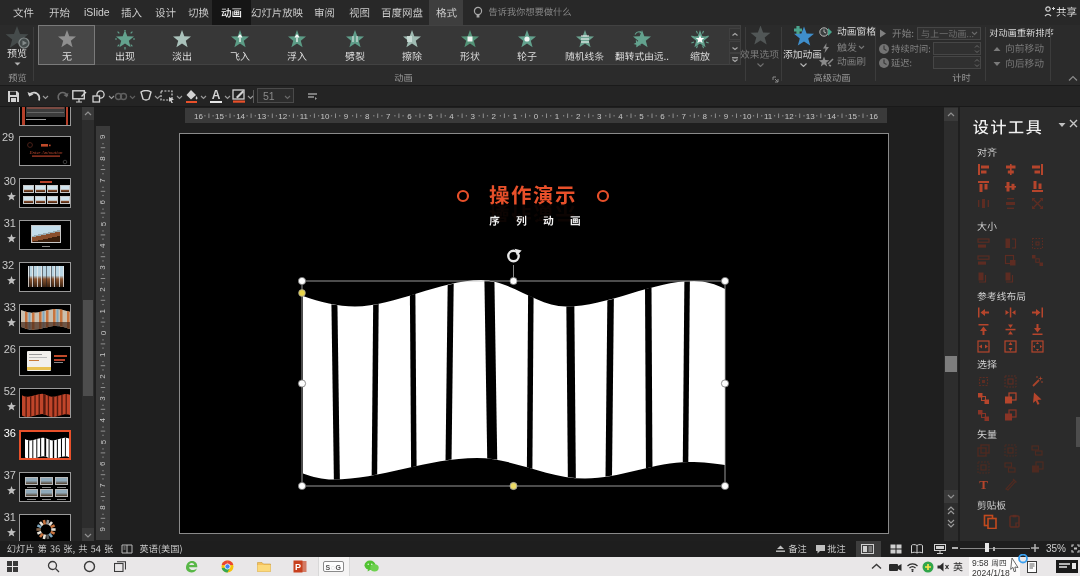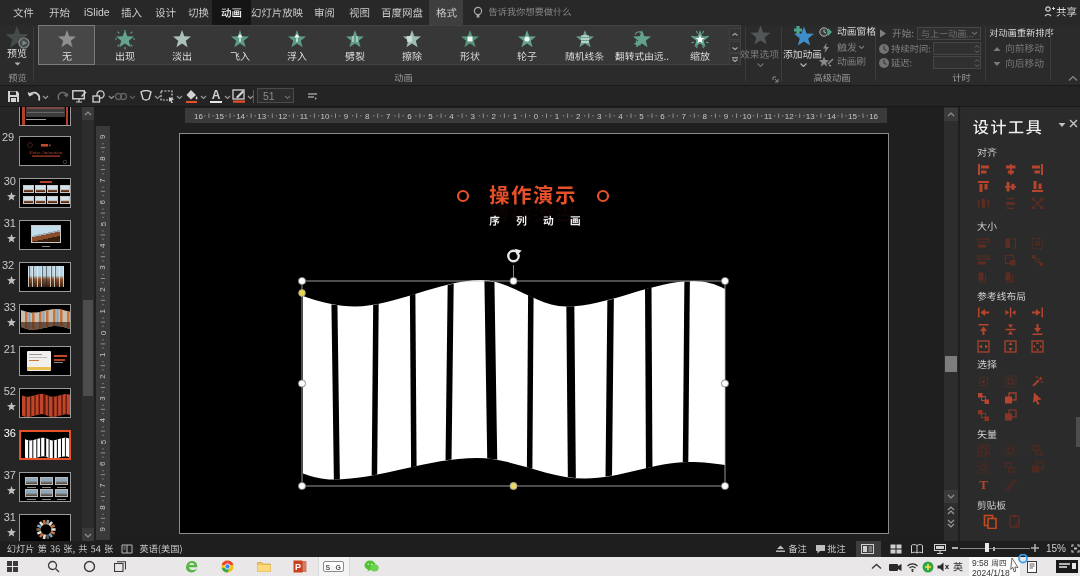--- a/index.html
+++ b/index.html
@@ -694,21 +694,21 @@
 <div style="position:absolute;left:19px;top:239px;width:52px;height:30px;border:1px solid #9a9a9a;background:#000;overflow:hidden">
 <div style="position:absolute;left:7px;top:4px;width:24px;height:20px;background:#f2f0ec;border-radius:1px"></div>
 <div style="position:absolute;left:9px;top:7px;width:13px;height:1.2px;background:#999"></div>
 <div style="position:absolute;left:9px;top:10px;width:18px;height:1.2px;background:#bbb"></div>
 <div style="position:absolute;left:9px;top:13px;width:10px;height:1.2px;background:#c87a3a"></div>
 <div style="position:absolute;left:7px;top:20px;width:24px;height:3px;background:#e8c050"></div>
 <div style="position:absolute;left:34px;top:8px;width:13px;height:2px;background:#c04a2a"></div>
 <div style="position:absolute;left:34px;top:12px;width:11px;height:1.5px;background:#b5402a"></div>
 <div style="position:absolute;left:34px;top:15px;width:9px;height:1.2px;background:#8a8a8a"></div>
 </div>
-<div style="position:absolute;left:0px;top:236px;width:16px;color:#c8c8c8;font:11px 'Liberation Sans';text-align:right">21</div>
+<div style="position:absolute;left:0px;top:236px;width:16px;color:#c8c8c8;font:11px 'Liberation Sans';text-align:right">26</div>
 <div style="position:absolute;left:19px;top:281px;width:52px;height:30px;border:1px solid #9a9a9a;background:#000;overflow:hidden">
 <svg style="position:absolute;left:2px;top:3px" width="48" height="25" viewBox="0 0 158 82">
           <defs>
             <clipPath id="fc35">
               <path d="M 0,10.2 C 6.5,13.8 12.6,15.5 19.1,15.5 C 32.3,15.5 53,5.8 66.5,5.8 C 77.4,5.8 87.6,15.5 98.5,15.5 C 111.2,15.5 133.8,6.2 146.2,6.2 C 150.3,6.2 154.6,7.6 158,9.1 L 158,75.6 C 154.6,74.1 150.3,72.7 146.2,72.7 C 133.8,72.7 111.2,82 98.5,82 C 87.6,82 77.4,72.4 66.5,72.4 C 53,72.4 32.3,82 19.1,82 C 12.6,82 6.5,80.3 0,76.8 Z"></path>
             </clipPath>
           </defs>
           <path d="M 0,10.2 C 6.5,13.8 12.6,15.5 19.1,15.5 C 32.3,15.5 53,5.8 66.5,5.8 C 77.4,5.8 87.6,15.5 98.5,15.5 C 111.2,15.5 133.8,6.2 146.2,6.2 C 150.3,6.2 154.6,7.6 158,9.1 L 158,75.6 C 154.6,74.1 150.3,72.7 146.2,72.7 C 133.8,72.7 111.2,82 98.5,82 C 87.6,82 77.4,72.4 66.5,72.4 C 53,72.4 32.3,82 19.1,82 C 12.6,82 6.5,80.3 0,76.8 Z" fill="#c0452a"></path>
           <g clip-path="url(#fc35)">
             <rect x="11.3" y="0" width="4.8" height="88" fill="#571a0e"></rect>
@@ -1116,21 +1116,21 @@
       <rect x="2" y="2" width="8" height="3" fill="#d0d0d0"></rect>
       <path d="M3 9.5 H9 M6 7 V9.5" stroke="#d0d0d0" stroke-width="1"></path>
     </svg>
 <div style="position:absolute;left:952px;top:547px;width:6px;height:1.5px;background:#b0b0b0"></div>
 <div style="position:absolute;left:960px;top:548px;width:70px;height:1.2px;background:#8a8a8a"></div>
 <div style="position:absolute;left:993px;top:547px;width:1.5px;height:3.5px;background:#b0b0b0"></div>
 <div style="position:absolute;left:984.5px;top:543px;width:4px;height:9px;background:#e8e8e8"></div>
 <svg style="position:absolute;left:1031px;top:544px" width="8" height="8">
       <path d="M0 4 H8 M4 0 V8" stroke="#b0b0b0" stroke-width="1.5"></path>
     </svg>
-<div style="position:absolute;left:1046px;top:543px;color:#cfcfcf;font:10px 'Liberation Sans'">15%</div>
+<div style="position:absolute;left:1046px;top:543px;color:#cfcfcf;font:10px 'Liberation Sans'">35%</div>
 <svg style="position:absolute;left:1071px;top:544px" width="9" height="9" viewBox="0 0 9 9">
       <path d="M1 3 V1 H3 M6 1 H8 V3 M8 6 V8 H6 M3 8 H1 V6" stroke="#c0c0c0" stroke-width="1.2" fill="none"></path>
       <rect x="3" y="3.5" width="3" height="2" fill="#c0c0c0"></rect>
     </svg>
 <svg style="position:absolute;left:7px;top:561px" width="11" height="11" viewBox="0 0 11 11">
       <rect x="0" y="0" width="5" height="5" fill="#3a3a3a"></rect>
       <rect x="6" y="0" width="5" height="5" fill="#3a3a3a"></rect>
       <rect x="0" y="6" width="5" height="5" fill="#3a3a3a"></rect>
       <rect x="6" y="6" width="5" height="5" fill="#3a3a3a"></rect>
     </svg>

